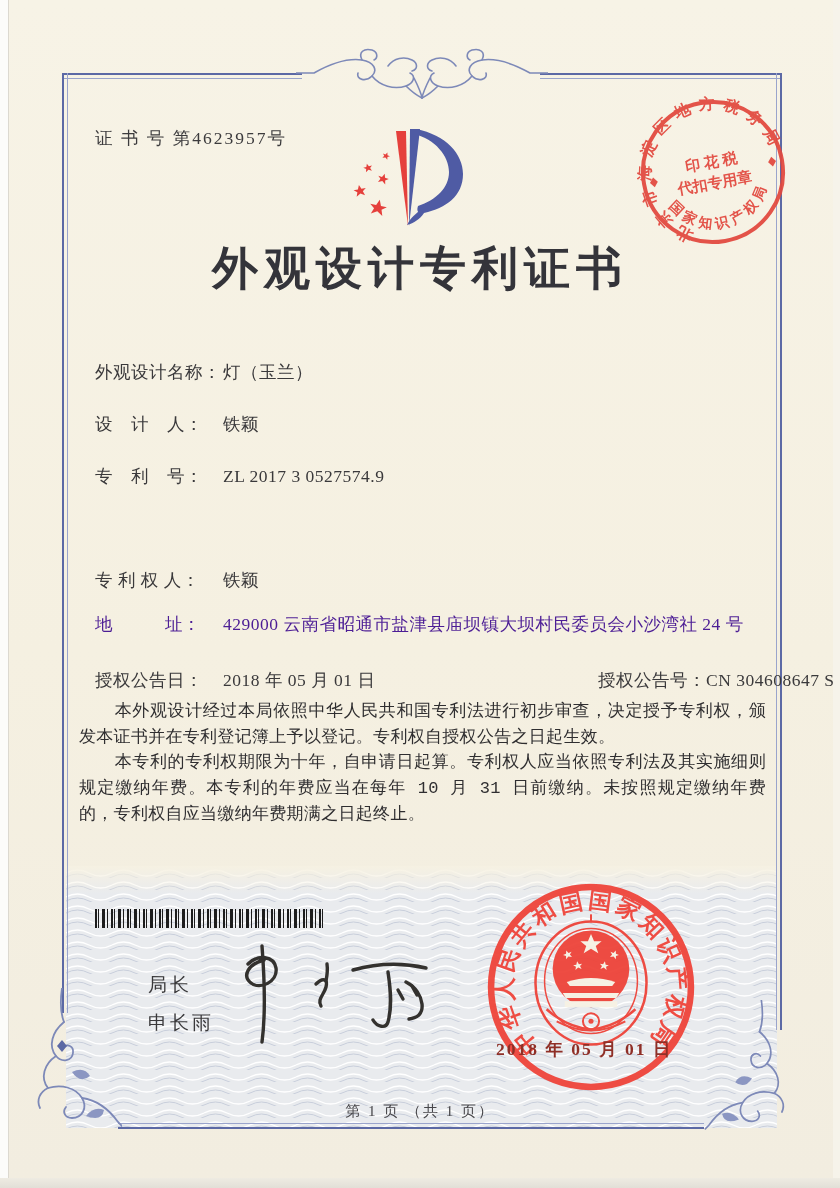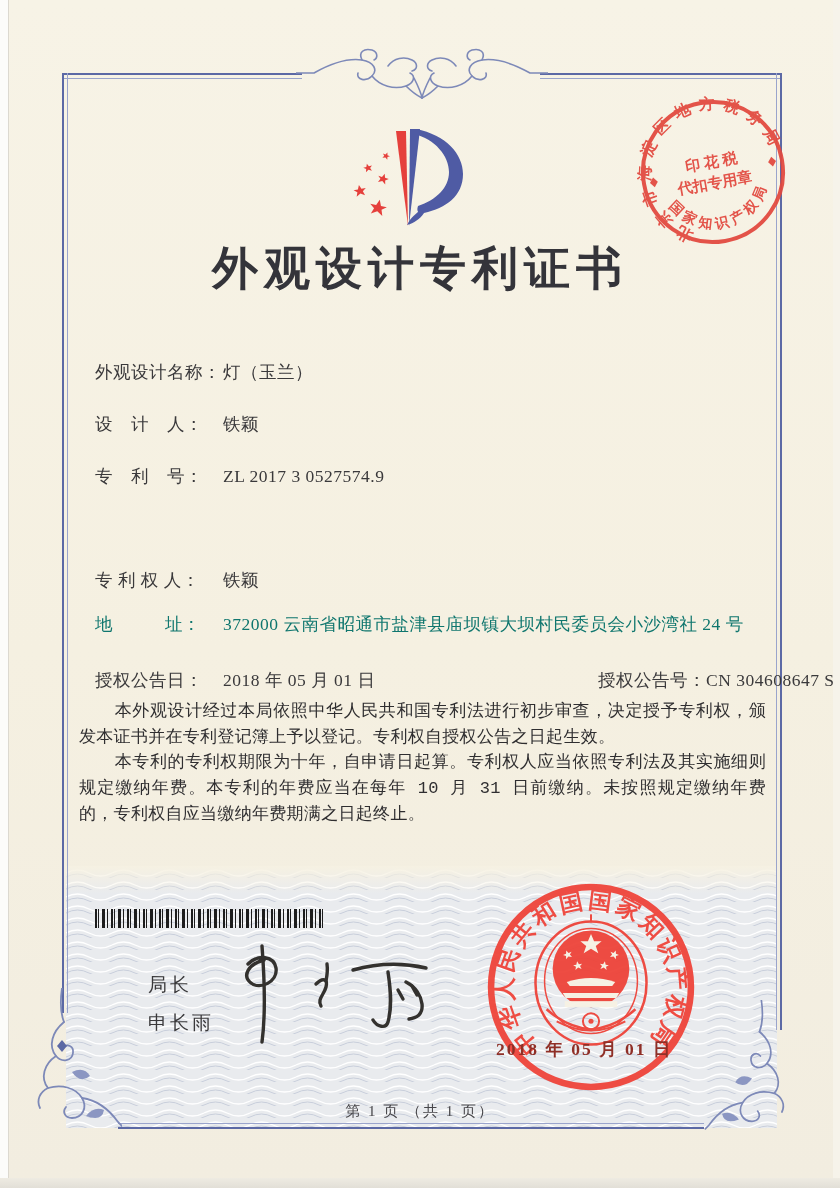--- a/index.html
+++ b/index.html
@@ -16,21 +16,21 @@
   .bline-h{height:3px;border-top:2px solid #5c69a5;border-bottom:1px solid #9aa4cc;}
   .bline-h2{height:3px;border-bottom:2px solid #5c69a5;border-top:1px solid #9aa4cc;}
   .bline-v-l{width:3px;border-left:2px solid #5c69a5;border-right:1px solid #9aa4cc;}
   .bline-v-r{width:3px;border-right:2px solid #5c69a5;border-left:1px solid #9aa4cc;}
 
   .certno{left:95px;top:126px;font-size:17.5px;color:#3c3b3d;letter-spacing:2px;}
   .title{left:0;top:238px;width:840px;text-align:center;font-size:46px;font-weight:600;
          color:#34343a;letter-spacing:6px;}
   .frow{left:95px;font-size:17.5px;color:#3a393b;letter-spacing:.5px;white-space:nowrap;}
   .flabel{display:inline-block;width:128px;}
-  .addr-row{left:95px;font-size:17.5px;color:#0f766e;display:flex;}
+  .addr-row{left:95px;font-size:17.5px;color:#4c1d95;display:flex;}
   .addr-val{display:inline-block;width:548px;line-height:25.5px;white-space:normal;letter-spacing:.5px;}
   .grant-right{left:479px;top:0;margin-left:24px;}
   .paras{left:79px;top:699px;width:687px;font-size:17px;line-height:25.7px;color:#2f2e30;
          text-align:justify;letter-spacing:.3px;}
   .paras p{margin:0;text-indent:2.1em;font-family:Liberation Mono, monospace;}
   .barcode{left:95px;top:909px;width:228px;height:19px;
     background:repeating-linear-gradient(90deg,#1d1d1d 0 2px,transparent 2px 3px,#1d1d1d 3px 4px,
       transparent 4px 7px,#1d1d1d 7px 10px,transparent 10px 12px,#1d1d1d 12px 13px,transparent 13px 16px);}
   .chief{left:148px;font-size:19px;color:#39383a;letter-spacing:3px;}
   .seal-date{left:496px;top:1037px;font-size:17.5px;color:#8f2f27;letter-spacing:2px;font-weight:600;}
@@ -105,20 +105,21 @@
         <path d="M42,34 C30,44 26,58 34,68 C40,75 50,73 51,65 C52,58 45,55 41,60"></path>
         <path d="M34,68 C22,76 18,90 26,100 C18,104 14,112 18,120"></path>
         <path d="M26,100 C40,96 54,100 60,110 C66,120 60,130 50,130 C43,130 40,124 44,119"></path>
         <path d="M60,110 C74,112 86,120 96,134 L100,138"></path>
       </g>
       <path d="M50,84 q12,-6 18,4 q-10,8 -18,-4 Z" fill="#8b96c2"></path>
       <path d="M64,128 q8,-10 18,-6 q-2,12 -18,6 Z" fill="#8b96c2"></path>
     </g>
   </svg>
 
+  <div class="abs certno">证 书 号 第4623957号</div>
 
   <svg class="abs" style="left:350px;top:126px" width="120" height="112" viewBox="0 0 120 112">
     <defs>
       <path id="st" d="M0,-10 L2.9,-3.1 10,-3.1 4.5,1.2 6.9,8.1 0,4 -6.9,8.1 -4.5,1.2 -10,-3.1 -2.9,-3.1 Z"></path>
     </defs>
     <path d="M66,3 C96,9 113,28 113,48 C113,70 96,82 74,87 C69,88 66,86 68,80 C86,74 99,62 99,46 C99,30 85,13 64,8 Z" fill="#4f5ba4"></path>
     <path d="M74,87 C70,93 64,97 57,99 C61,91 66,88 70,84 Z" fill="#4f5ba4"></path>
     <polygon points="46,5 56,5 58,100" fill="#e5403c"></polygon>
     <polygon points="60,3 70,3 59,100" fill="#4f5ba4"></polygon>
     <use href="#st" transform="translate(36,30) scale(0.38) rotate(22)" fill="#e5403c"></use>
@@ -155,21 +156,21 @@
     <span class="flabel">设　计　人：</span><span>铁颖</span>
   </div>
   <div class="abs frow" style="top:464px">
     <span class="flabel">专　利　号：</span><span>ZL 2017 3 0527574.9</span>
   </div>
   <div class="abs frow" style="top:568px">
     <span class="flabel">专 利 权 人：</span><span>铁颖</span>
   </div>
   <div class="abs addr-row" style="top:612px">
     <span class="flabel">地　　　址：</span>
-      <span class="addr-val">372000 云南省昭通市盐津县庙坝镇大坝村民委员会小沙湾社 24 号</span>
+      <span class="addr-val">429000 云南省昭通市盐津县庙坝镇大坝村民委员会小沙湾社 24 号</span>
   </div>
   <div class="abs frow" style="top:668px;width:690px">
     <span class="flabel">授权公告日：</span><span>2018 年 05 月 01 日</span>
     <span class="abs grant-right">
       <span>授权公告号：</span><span>CN 304608647 S</span>
     </span>
   </div>
 
   <div class="abs paras">
     <p>本外观设计经过本局依照中华人民共和国专利法进行初步审查，决定授予专利权，颁发本证书并在专利登记簿上予以登记。专利权自授权公告之日起生效。</p>

